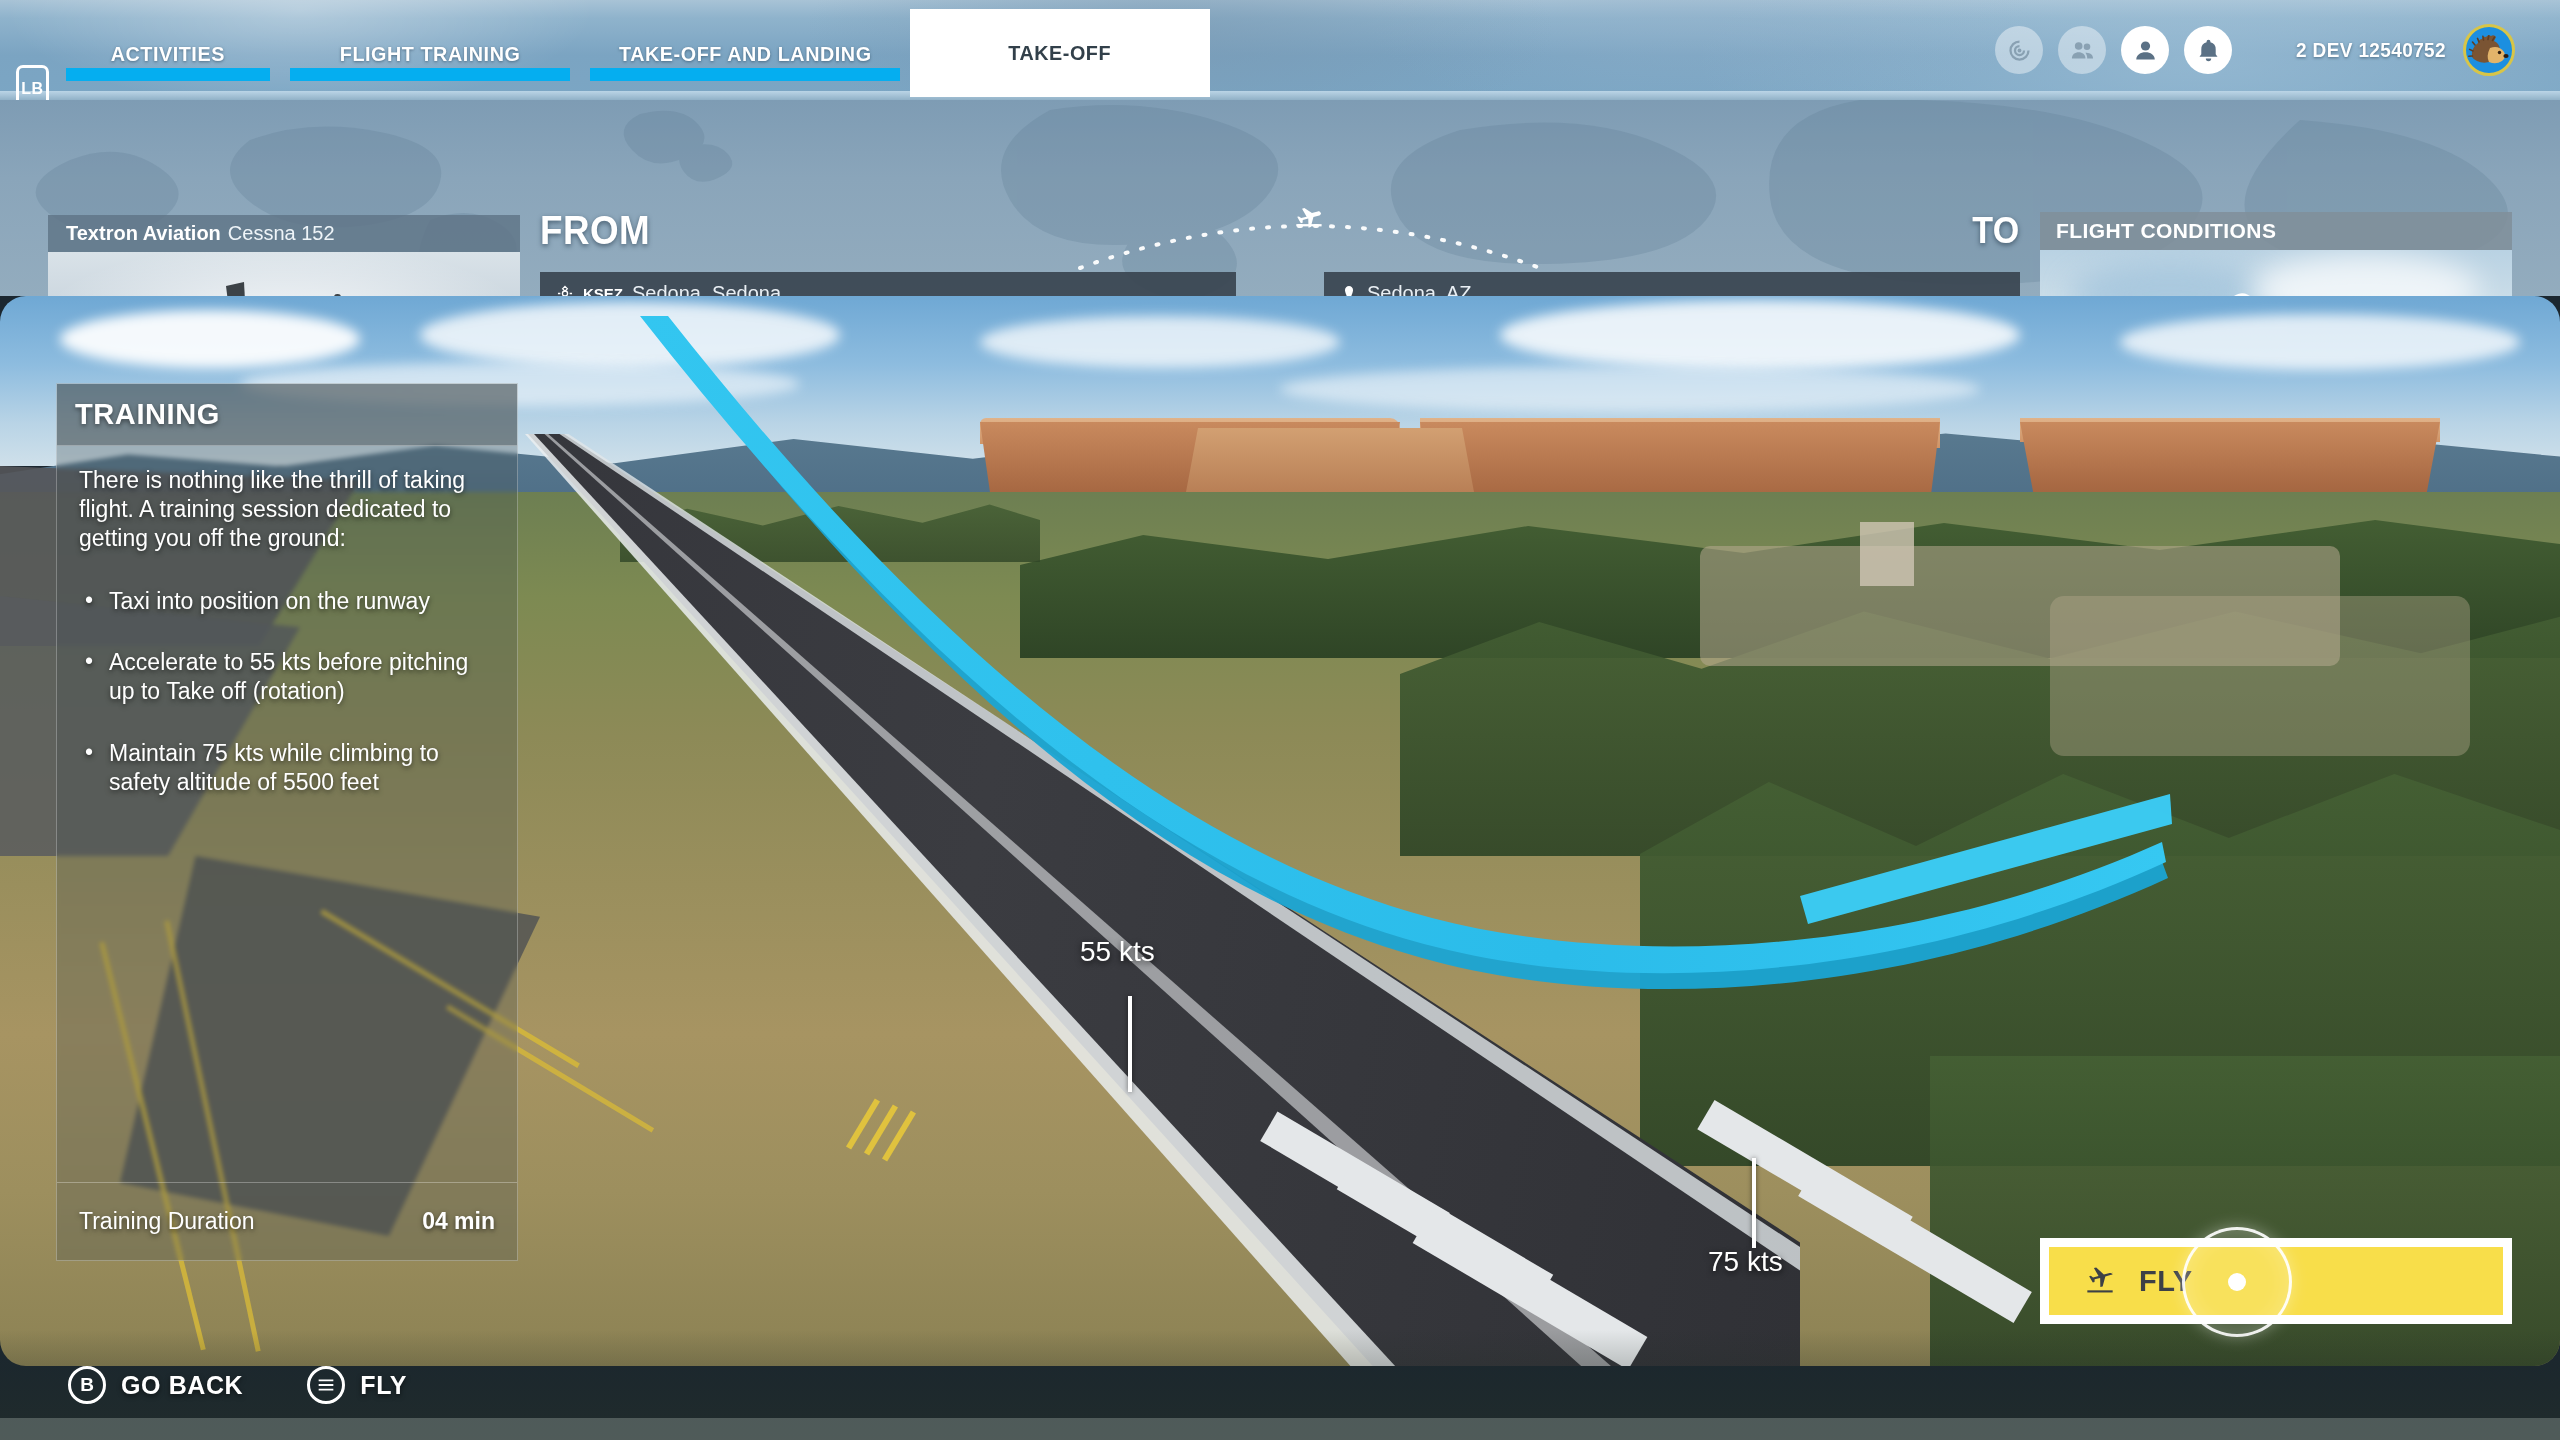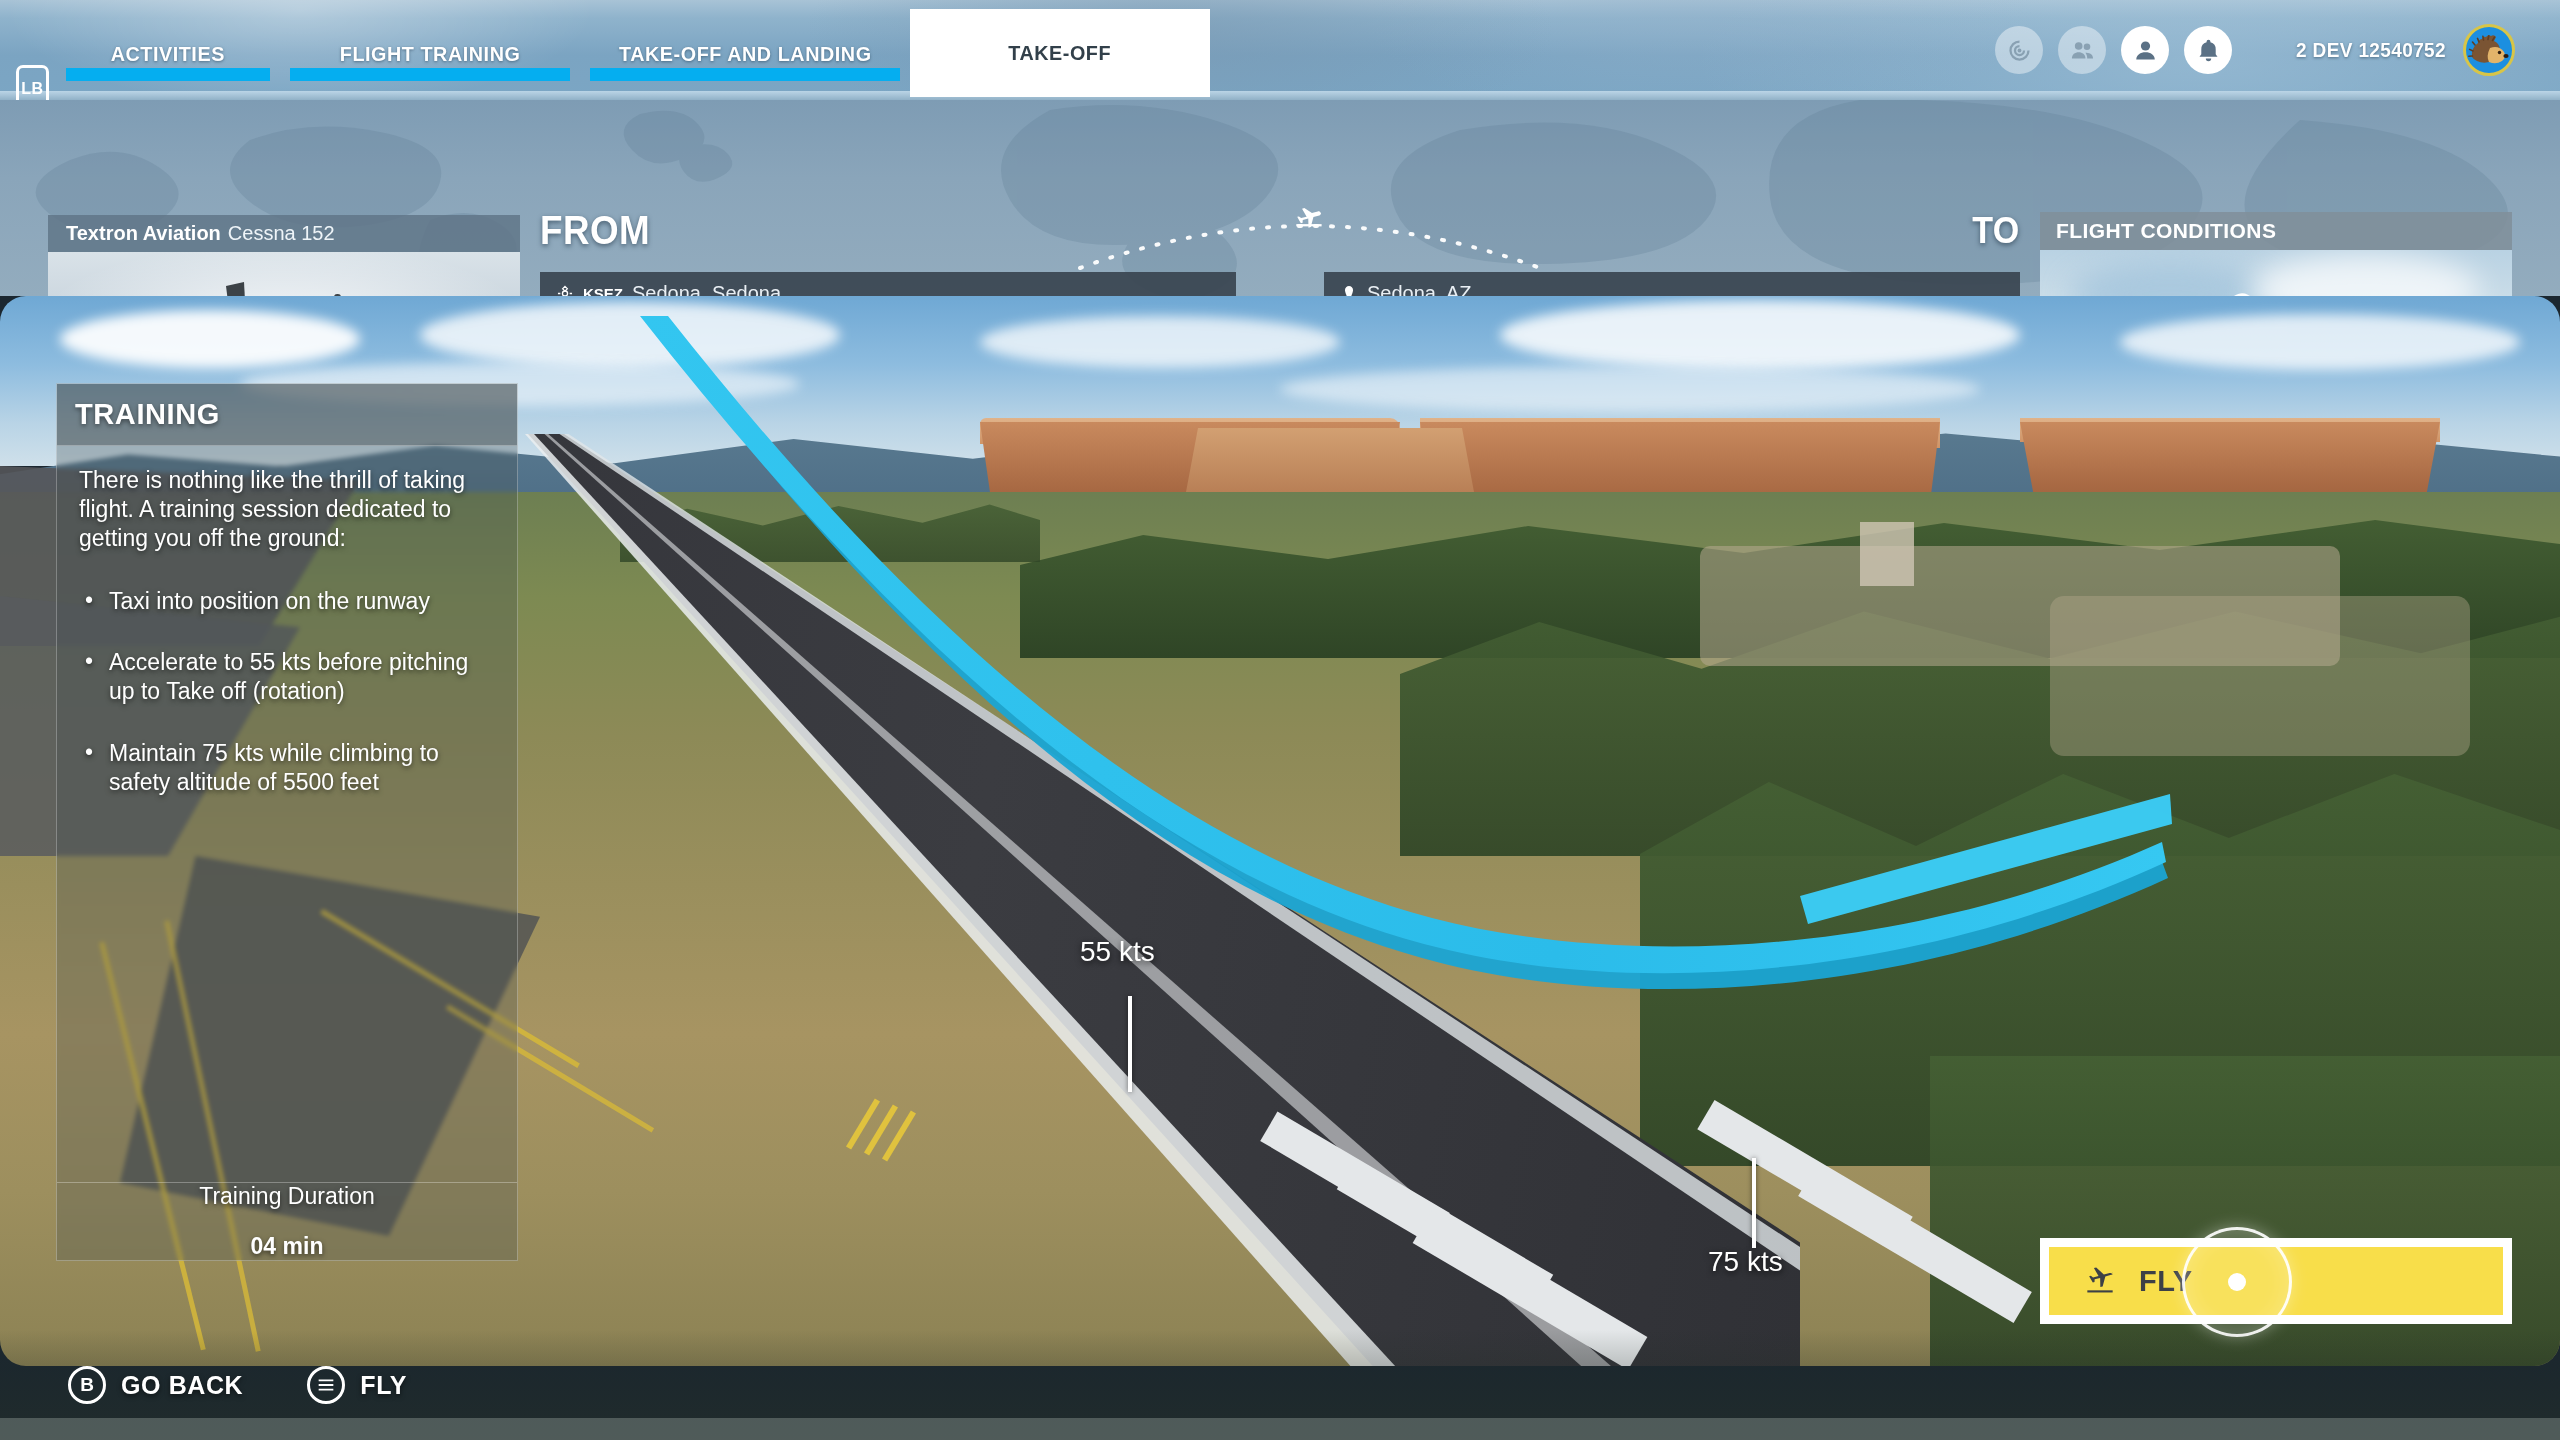--- a/index.html
+++ b/index.html
@@ -198,21 +198,21 @@
     border-bottom:1px solid rgba(255,255,255,.30); }
   .tr-head span{ color:#fff; font-size:29px; font-weight:bold; letter-spacing:.6px;
     text-shadow:0 2px 5px rgba(0,0,0,.5); }
   .tr-body{ flex:1; padding:20px 22px 0 22px; }
   .tr-intro{ color:#ffffff; font-size:23px; line-height:1.26; text-shadow:0 2px 5px rgba(0,0,0,.6); }
   .tr-list{ margin-top:34px; list-style:none; }
   .tr-list li{ position:relative; color:#ffffff; font-size:23px; line-height:1.27;
     padding-left:30px; margin-bottom:32px; text-shadow:0 2px 5px rgba(0,0,0,.6); }
   .tr-list li::before{ content:"•"; position:absolute; left:6px; top:-1px; font-size:23px; }
   .tr-foot{ height:78px; border-top:1px solid rgba(255,255,255,.30);
-    display:flex; align-items:center; justify-content:space-between; padding:0 22px;flex-direction:column; }
+    display:flex; align-items:center; justify-content:space-between; padding:0 22px; }
   .tr-foot .k{ color:#ffffff; font-size:23px; text-shadow:0 2px 5px rgba(0,0,0,.6); }
   .tr-foot .v{ color:#ffffff; font-size:23px; font-weight:bold; text-shadow:0 2px 5px rgba(0,0,0,.6); }
 
   
   .fly-wrap{
     position:absolute; left:2040px; top:1238px; width:472px; height:86px; z-index:35;
     background:#ffffff; padding:9px;
   }
   .fly-btn{
     width:100%; height:100%; background:#F8DE4A;

